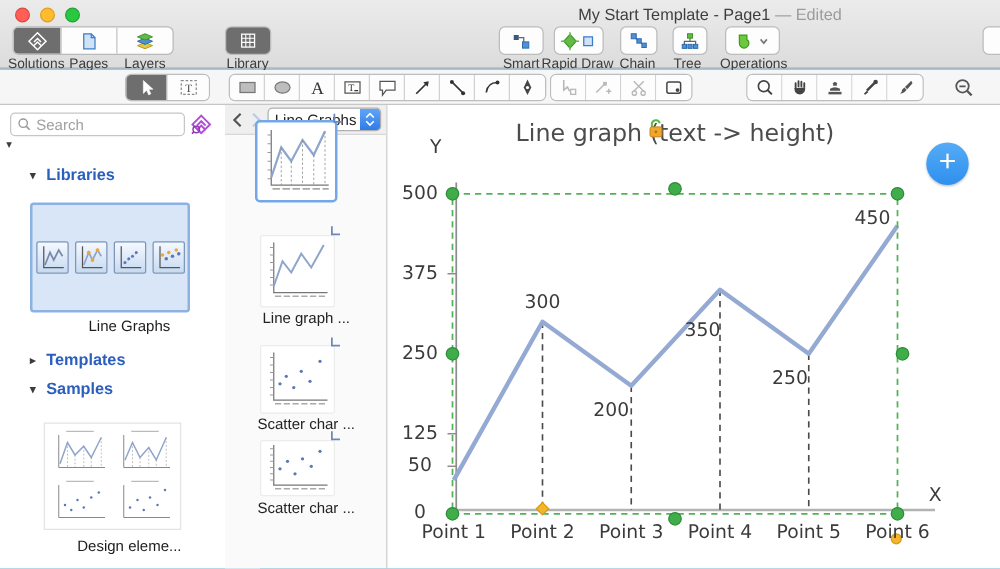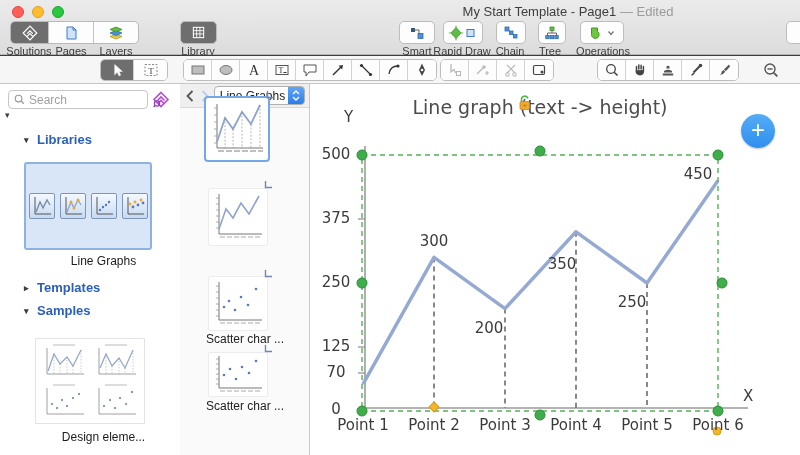--- a/index.html
+++ b/index.html
@@ -1,17 +1,17 @@
 <!DOCTYPE html>
 <html><head>
 <meta charset="utf-8">
 <style>
   * { margin:0; padding:0; box-sizing:border-box; }
   body { background:#888; }
-  #app { position:relative; width:800px; height:455px; background:#0c4a6e; overflow:hidden;
+  #app { position:relative; width:800px; height:455px; background:#7dd3fc; overflow:hidden;
          font-family:"Liberation Sans", sans-serif; -webkit-font-smoothing:antialiased; }
 
   
   .titlebar { position:absolute; left:0; top:0; width:800px; height:55px;
               background:linear-gradient(#ebebeb,#dcdcdc); border-bottom:1px solid #b5b5b5; }
   .tlight { position:absolute; top:6px; width:12px; height:12px; border-radius:50%; }
   .tl-close { left:12px;  background:#ff5f57; border:1px solid #e2463d; }
   .tl-min   { left:32px;  background:#febc2e; border:1px solid #dfa023; }
   .tl-zoom  { left:52px;  background:#28c840; border:1px solid #1ea433; }
   .win-title { position:absolute; top:4px; left:368px; width:400px; text-align:center;
@@ -497,20 +497,21 @@
         <path d="M7 9 h3 M7 15 h3 M7 21 h3 M7 27 h3 M7 33 h3 M7 39 h3" stroke="#999" stroke-width=".8"></path>
         <path d="M10 40 L17 20 L24 29 L32 14 L40 25 L50 7" fill="none" stroke="#8fa5cd" stroke-width="1.6"></path>
         <path d="M11 48 h5 M18 48 h5 M25 48 h5 M32 48 h5 M39 48 h5 M46 48 h5" stroke="#aaa" stroke-width="1.2"></path>
       </svg>
     </div>
     <div class="badge" style="left:84px;top:96px">
       <svg width="9" height="9" viewBox="0 0 9 9">
           <path d="M1.5 1 V7.5 H8" fill="none" stroke="#6d87b8" stroke-width="1.4"></path>
         </svg>
     </div>
+    <div class="p-label" style="top:163px">Line graph  ...</div>
 
     <div class="p-item-thumb" style="left:28px;top:192px;width:60px;height:55px">
       <svg width="58" height="53" viewBox="0 0 58 53">
         <path d="M10 5 V43 H53" stroke="#777" stroke-width="1" fill="none"></path>
         <path d="M7 9 h3 M7 15 h3 M7 21 h3 M7 27 h3 M7 33 h3 M7 39 h3" stroke="#999" stroke-width=".8"></path>
         <circle cx="15" cy="30" r="1.3" fill="#5b79b5"></circle>
           <circle cx="20" cy="24" r="1.3" fill="#5b79b5"></circle>
         <circle cx="26" cy="33" r="1.3" fill="#5b79b5"></circle>
           <circle cx="32" cy="20" r="1.3" fill="#5b79b5"></circle>
         <circle cx="39" cy="28" r="1.3" fill="#5b79b5"></circle>
@@ -572,21 +573,21 @@
         <circle cx="52" cy="199" r="5" fill="#3fae4a" stroke="#2e8b3a" stroke-width="1"></circle>
         <circle cx="412" cy="199" r="5" fill="#3fae4a" stroke="#2e8b3a" stroke-width="1"></circle>
         <circle cx="52" cy="327" r="5" fill="#3fae4a" stroke="#2e8b3a" stroke-width="1"></circle>
         <circle cx="230" cy="331" r="5" fill="#3fae4a" stroke="#2e8b3a" stroke-width="1"></circle>
         <circle cx="408" cy="327" r="5" fill="#3fae4a" stroke="#2e8b3a" stroke-width="1"></circle>
         <rect x="120.5" y="319.5" width="7" height="7" transform="rotate(45 124 323)" fill="#f2b62c" stroke="#d99a14" stroke-width="1"></rect>
         <circle cx="407" cy="347" r="4" fill="#f2b62c" stroke="#d99a14" stroke-width="1"></circle>
       </svg>
     <div id="chart-labels">
         <div class="ytick" style="left: 4px; top: 316px;">0</div>
-        <div class="ytick" style="left: 4px; top: 279px;">70</div>
+        <div class="ytick" style="left: 4px; top: 279px;">50</div>
         <div class="ytick" style="left: 4px; top: 253px;">125</div>
         <div class="ytick" style="left: 4px; top: 189px;">250</div>
         <div class="ytick" style="left: 4px; top: 125px;">375</div>
         <div class="ytick" style="left: 4px; top: 61px;">500</div>
         <div class="xcat" style="left: 18px; top: 332px;">Point 1</div>
         <div class="xcat" style="left: 89px; top: 332px;">Point 2</div>
         <div class="xcat" style="left: 160px; top: 332px;">Point 3</div>
         <div class="xcat" style="left: 231px; top: 332px;">Point 4</div>
         <div class="xcat" style="left: 302px; top: 332px;">Point 5</div>
         <div class="xcat" style="left: 373px; top: 332px;">Point 6</div>

